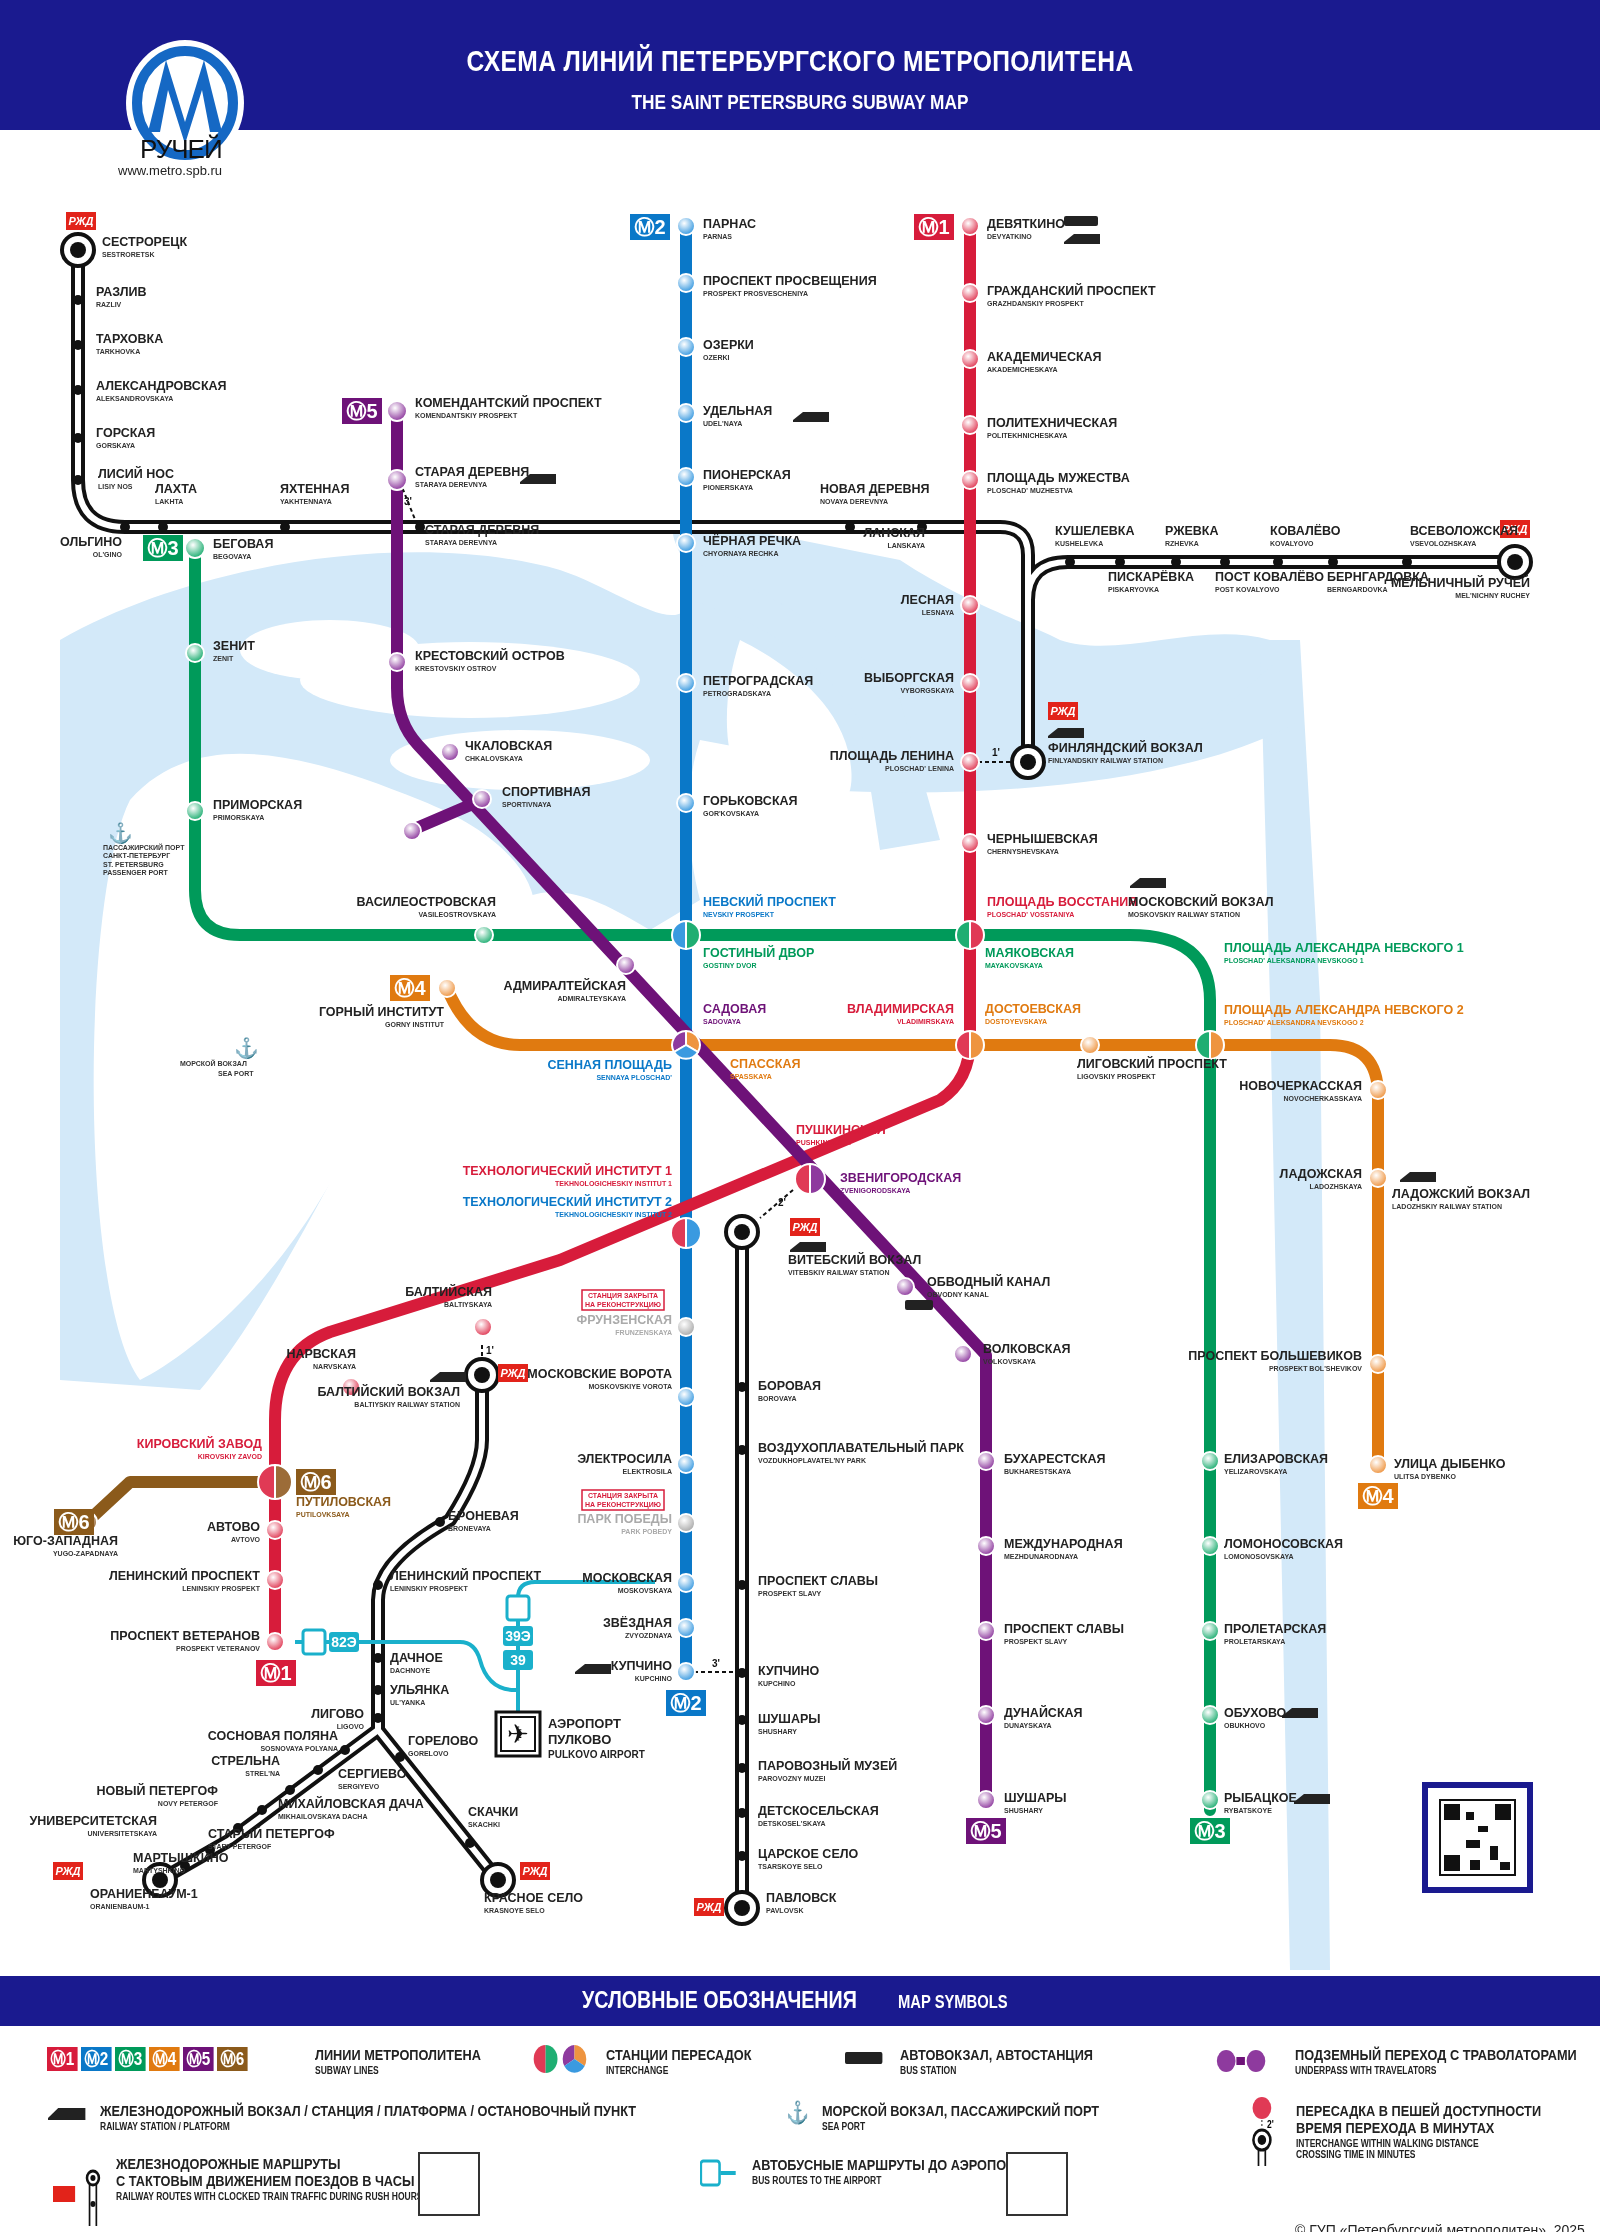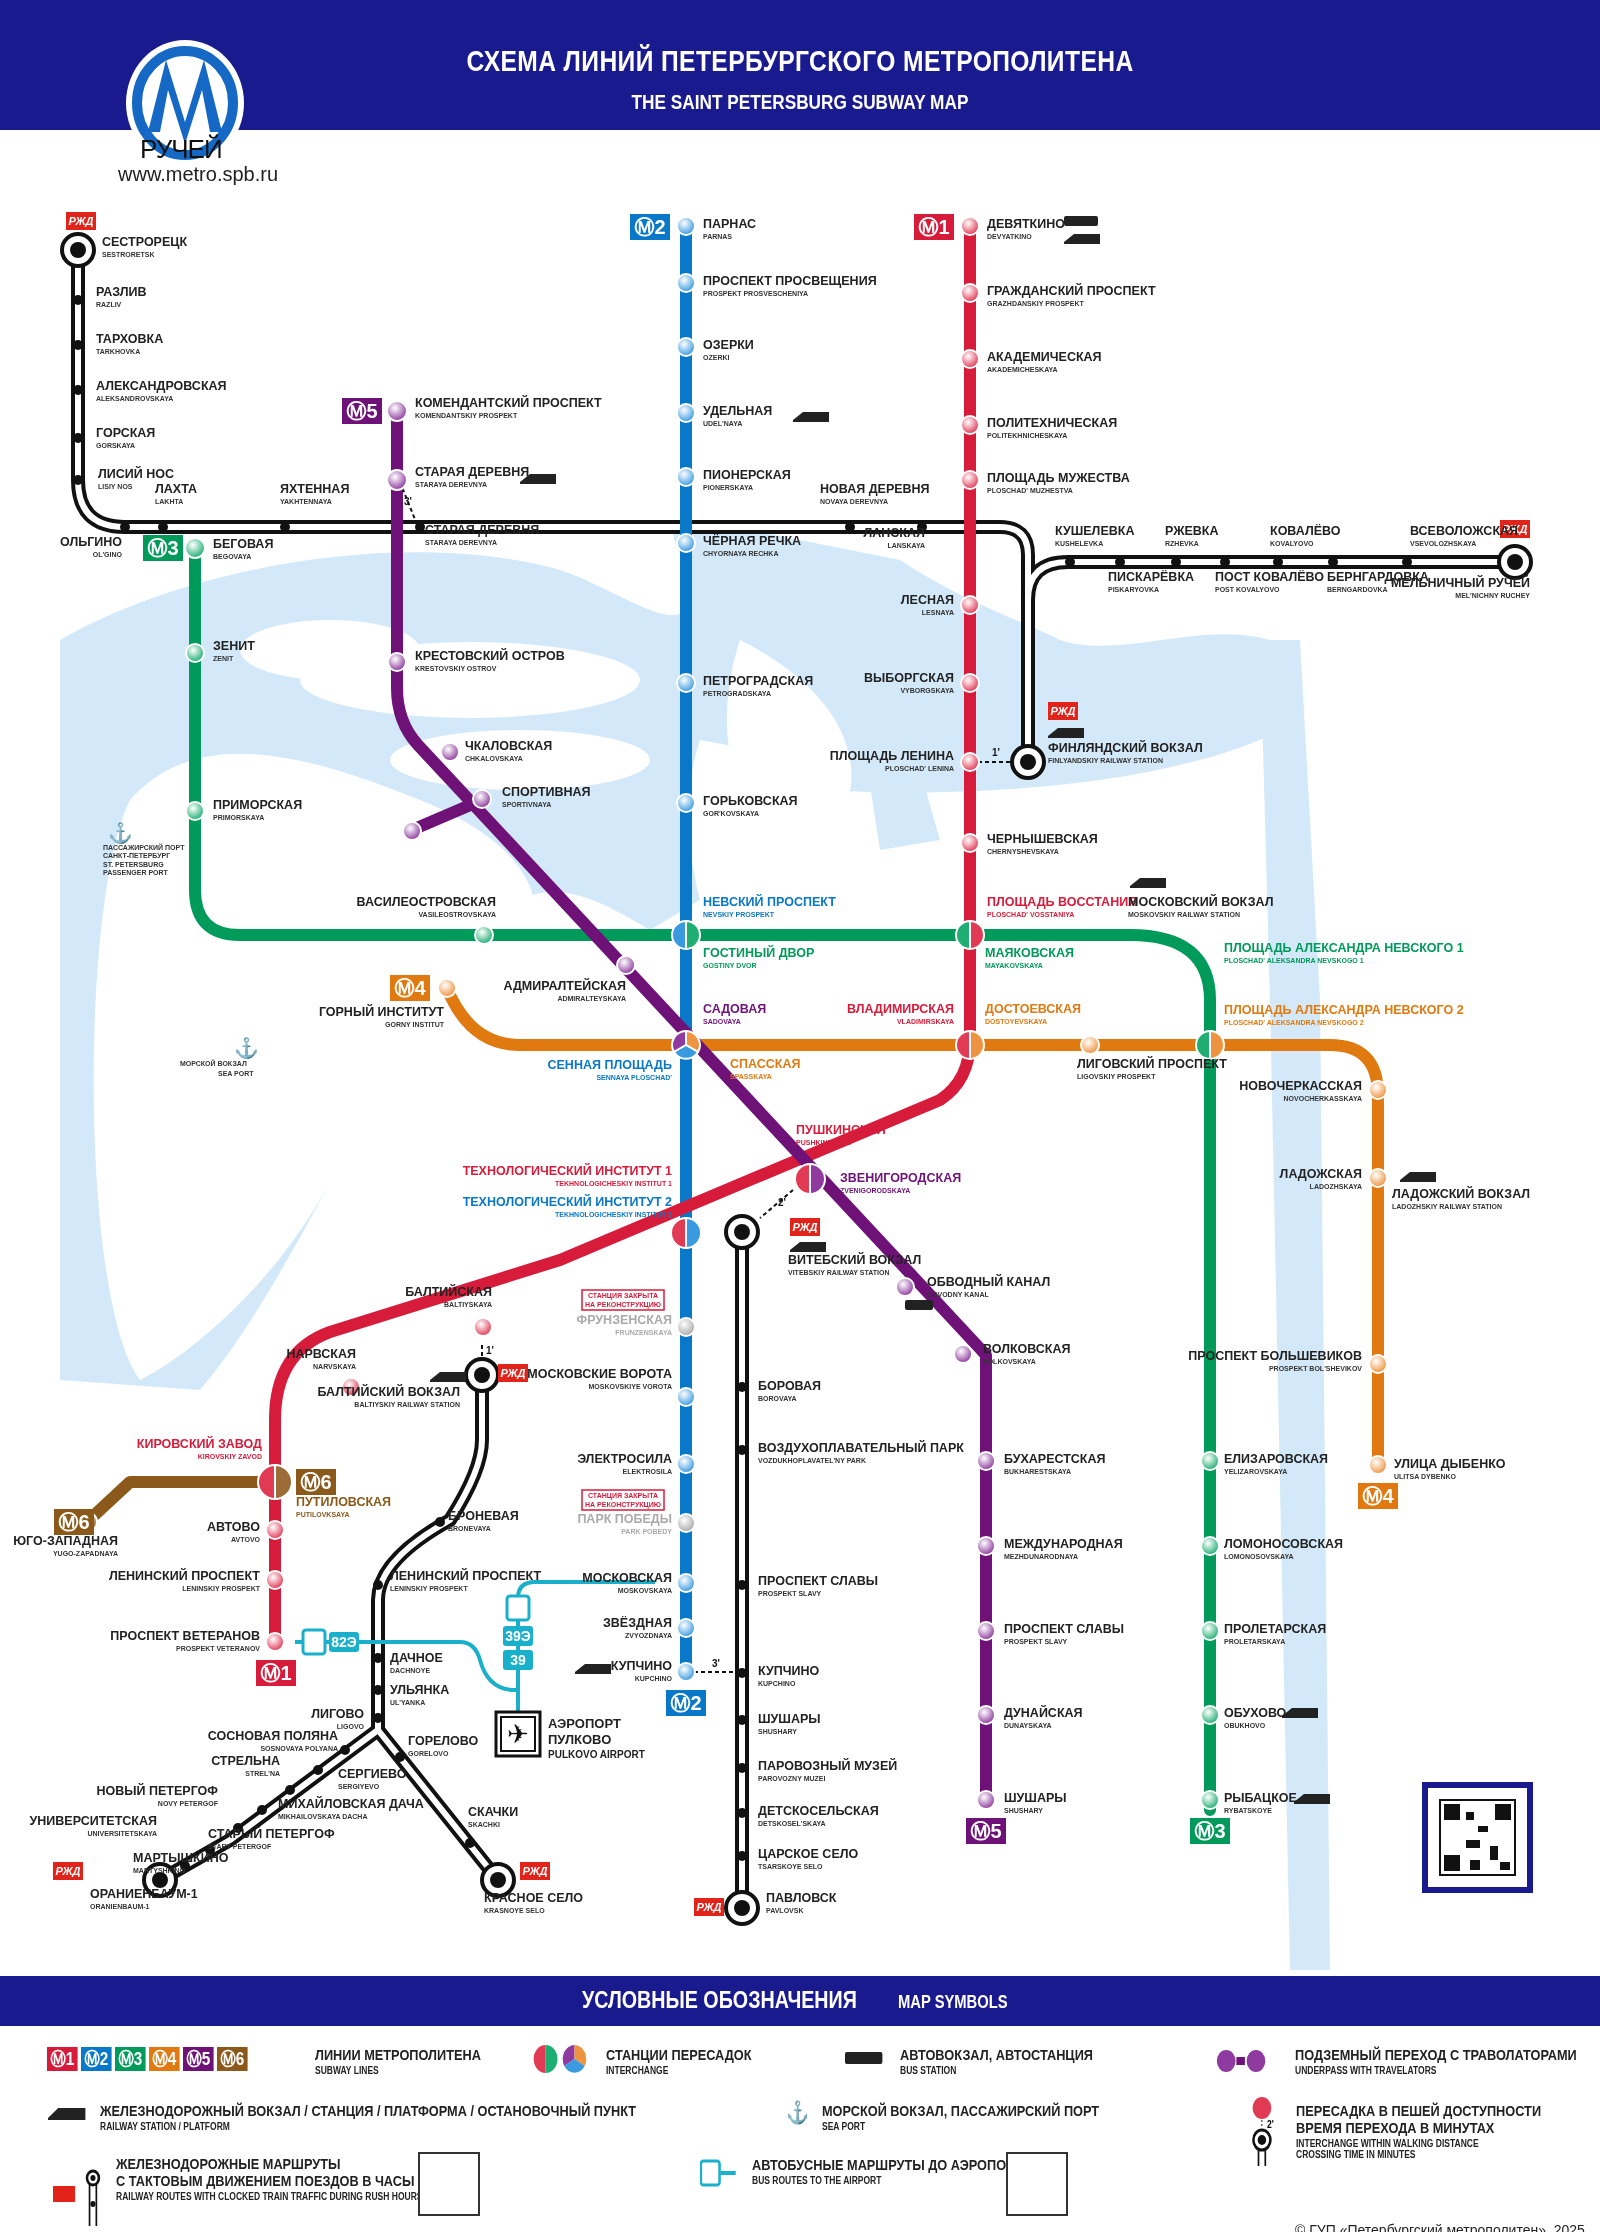--- a/index.html
+++ b/index.html
@@ -4,21 +4,21 @@
 <style>
   html,body{margin:0;padding:0;background:#fff;}
   body{width:1600px;height:2232px;position:relative;overflow:hidden;font-family:"Liberation Sans",sans-serif;}
   .hdr{position:absolute;left:0;top:0;width:1600px;height:130px;background:#1a1a8f;}
   .hdr-title{position:absolute;left:0;width:1600px;text-align:center;color:#fff;font-weight:bold;font-family:"Liberation Sans",sans-serif;}
   .t1{top:44px;font-size:30px;letter-spacing:0.5px;transform:scaleX(0.82);}
   .t2{top:90px;font-size:21px;transform:scaleX(0.82);}
   .logo{position:absolute;left:126px;top:40px;width:118px;height:126px;border-radius:50%;background:#fff;}
   .logo svg{position:absolute;left:0;top:0;}
   .logo-word{position:absolute;left:140px;top:134px;font-size:26px;color:#111;letter-spacing:-1px;font-family:"Liberation Sans",sans-serif;}
-  .logo-url{position:absolute;left:118px;top:163px;font-size:20px;color:#222;font-family:"Liberation Sans",sans-serif;}
+  .logo-url{position:absolute;left:118px;top:163px;font-size:13px;color:#222;font-family:"Liberation Sans",sans-serif;}
   #map{position:absolute;left:0;top:0;}
   .legend-bar{position:absolute;left:0;top:1976px;width:1600px;height:50px;background:#1a1a8f;}
   .legend-title{position:absolute;top:1986px;color:#fff;font-weight:bold;font-size:24px;transform:scaleX(0.82);transform-origin:left;}
   .lg{position:absolute;font-weight:bold;color:#222;font-size:15px;transform:scaleX(0.85);transform-origin:left;white-space:nowrap;}
   .lg small{display:block;font-size:10px;margin-top:2px;}
   .lbadge{display:inline-block;width:36px;height:24px;color:#fff;font-weight:bold;font-size:18px;text-align:center;line-height:24px;margin-right:4px;}
   .copyright{position:absolute;left:1295px;top:2202px;font-size:14px;color:#222;margin-top:20px;}
   .qr{position:absolute;background:#fff;border:2px solid #333;}
 </style>
 </head>

